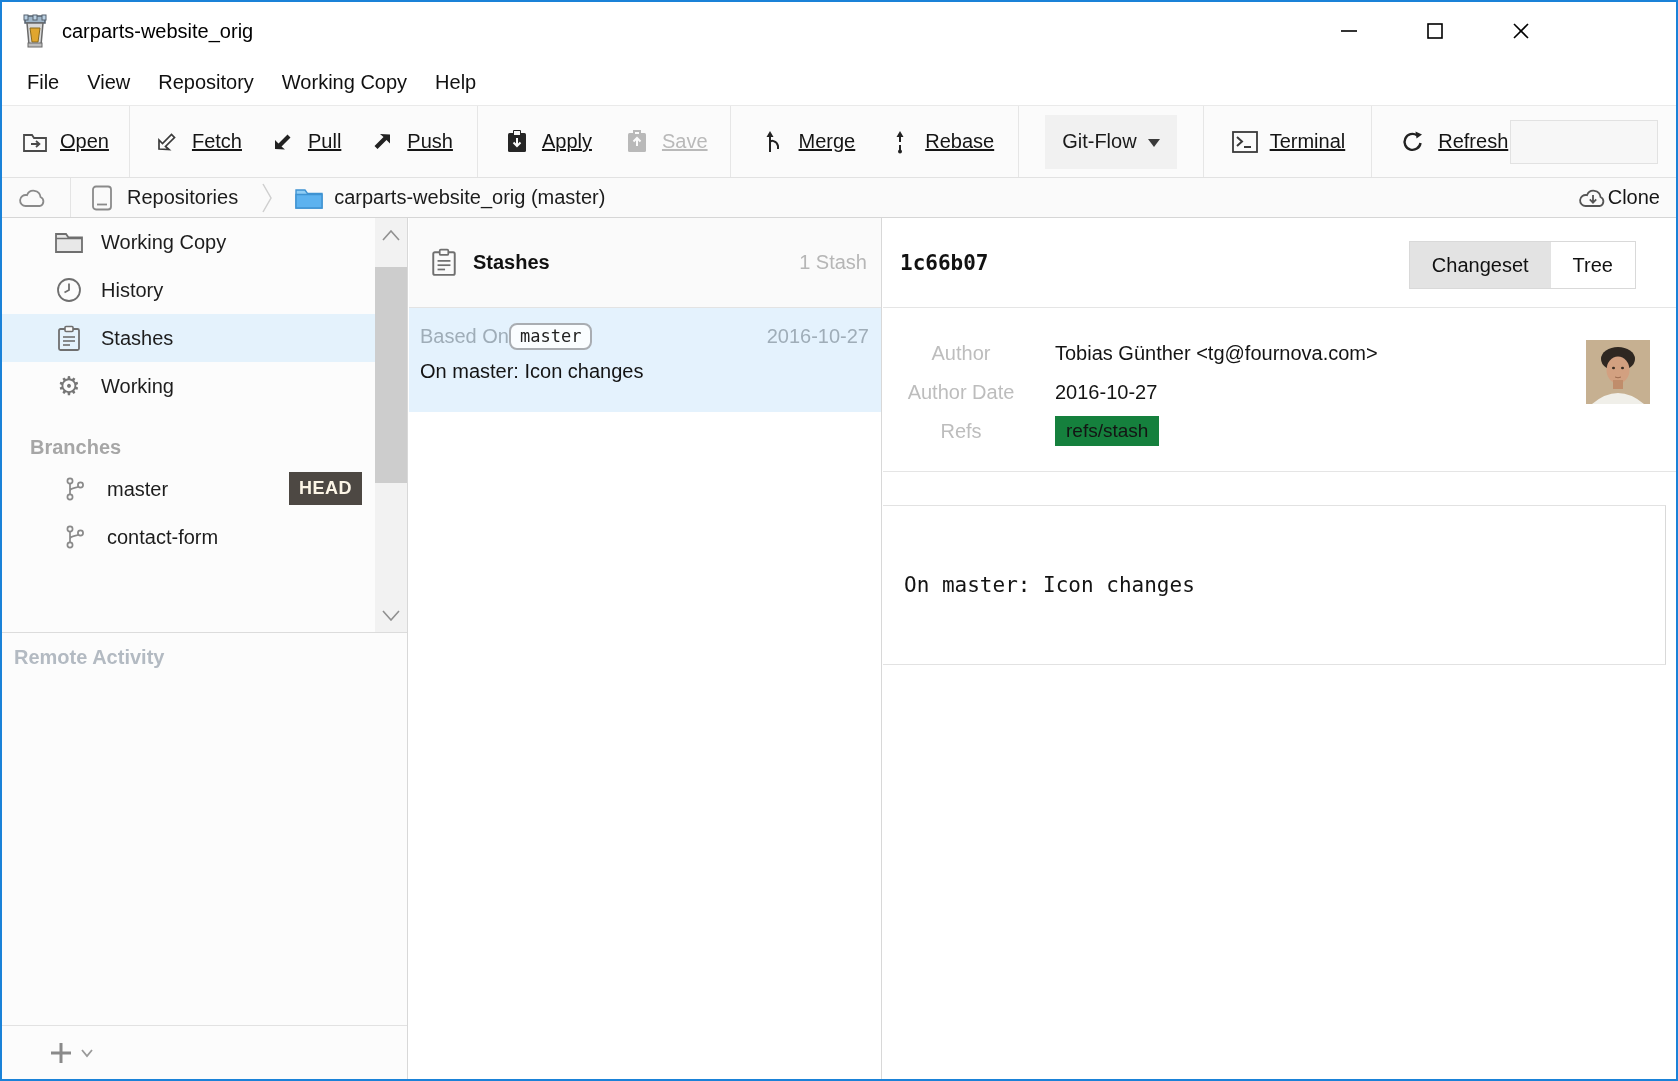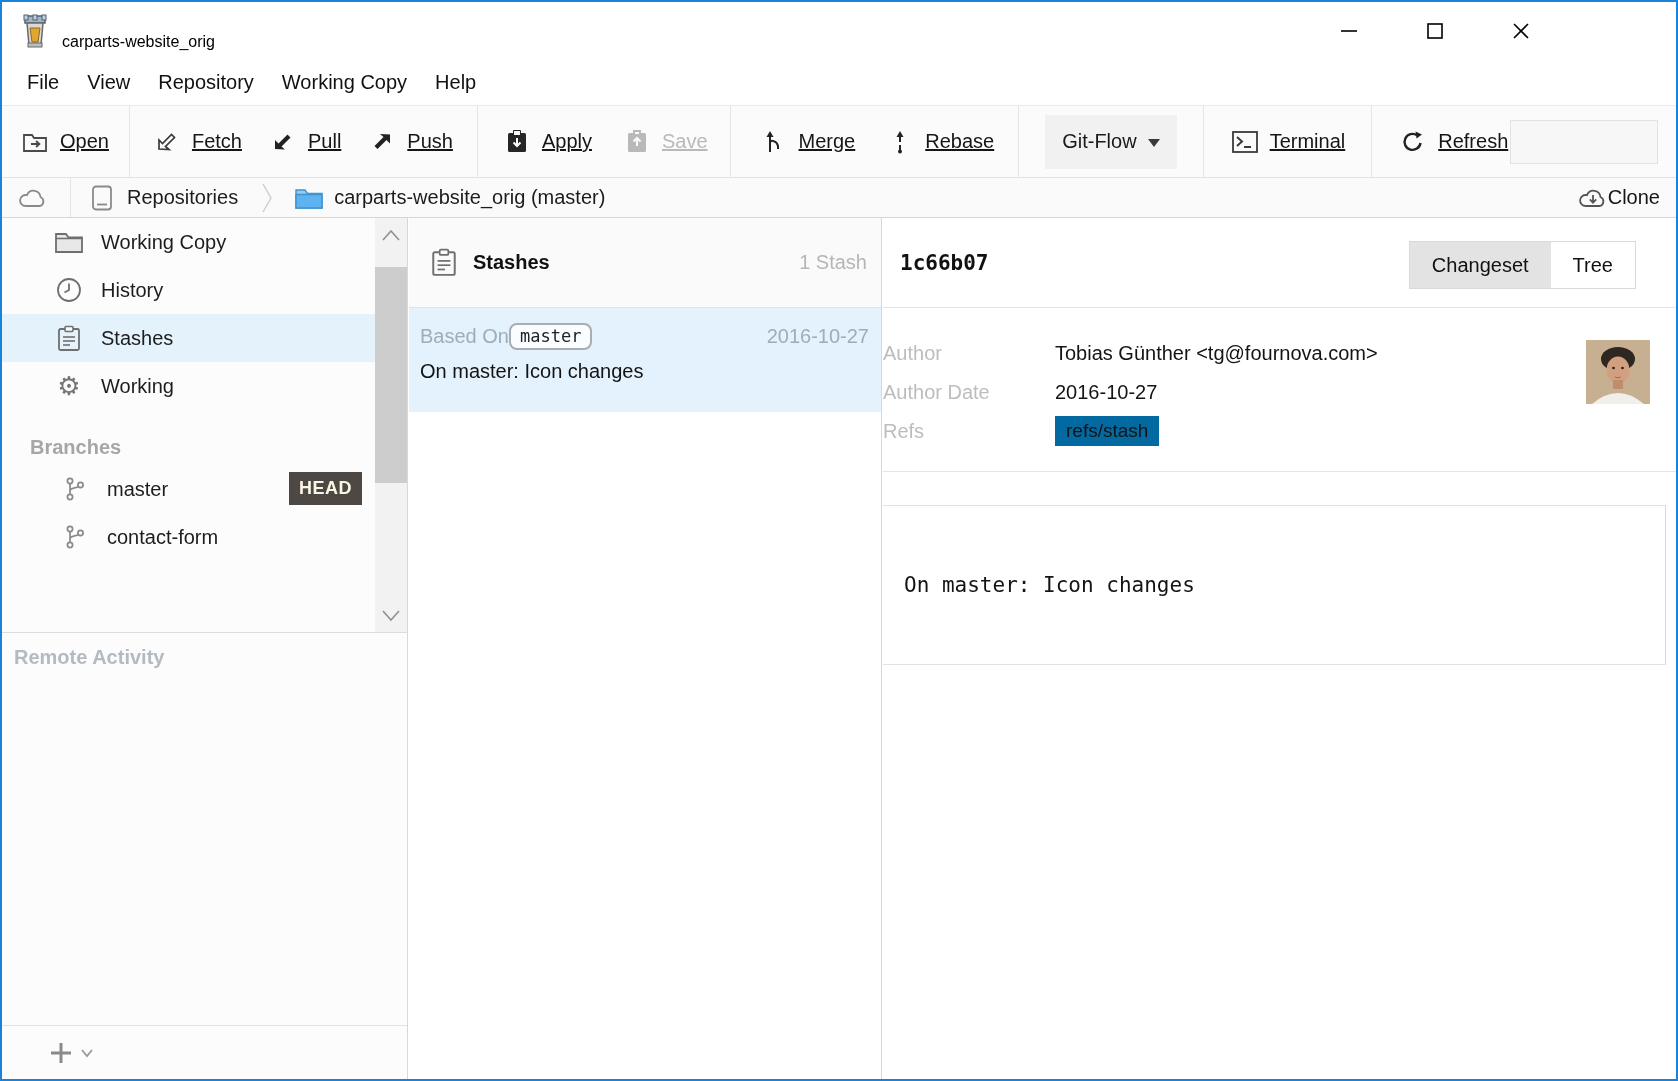--- a/index.html
+++ b/index.html
@@ -5,21 +5,21 @@
   * { margin:0; padding:0; box-sizing:border-box; }
   html,body { width:1678px; height:1081px; background:#fff; }
   body { font-family:"Liberation Sans", sans-serif; color:#1a1a1a; }
   .window { position:relative; width:1678px; height:1081px; background:#fff;
             border:2px solid #1a82d8; overflow:hidden; }
   .mono { font-family:"DejaVu Sans Mono","Liberation Mono",monospace; }
 
   
   .titlebar { position:absolute; left:0; top:0; right:0; height:58px; background:#fff; }
   .app-icon { position:absolute; left:18px; top:12px; }
-  .win-title { position:absolute; left:60px; top:11px; line-height:58px; font-size:16px; color:#000; }
+  .win-title { position:absolute; left:60px; top:0; line-height:58px; font-size:20px; color:#000; }
   .win-controls { position:absolute; left:1335px; top:0; height:58px; display:flex; gap:62px; align-items:center; }
   .wc-btn { width:24px; height:24px; display:flex; align-items:center; justify-content:center; cursor:default; }
 
   
   .menubar { position:absolute; top:58px; left:0; right:0; height:45px; display:flex; align-items:stretch; padding-left:11px; font-size:20px; }
   .menu-item { padding:0 14px; display:flex; align-items:center; color:#111; }
 
   
   .toolbar { position:absolute; top:103px; left:0; right:0; height:73px; background:#fbfbfb;
              border-top:1px solid #eaeaea; border-bottom:1px solid #e2e2e2;
@@ -78,23 +78,23 @@
   .row-msg { margin-top:10px; padding-left:5px; font-size:20px; color:#141414; }
 
   
   .r-header { height:90px; border-bottom:1px solid #e5e5e5; position:relative; display:flex; align-items:center; }
   .commit-hash { margin-left:17px; font-size:21px; font-weight:700; color:#111;text-align:right; }
   .seg { position:absolute; right:40px; top:23px; height:48px; display:flex; border:1px solid #d9d9d9; background:#fff; }
   .seg-btn { display:flex; align-items:center; padding:0 22px; font-size:20px; color:#111; }
   .seg-btn.active { background:#e3e3e3; font-weight:400; }
   .r-details { position:absolute; top:90px; left:0; right:0; height:164px; border-bottom:1px solid #e5e5e5; padding-top:30px; }
   .drow { display:flex; align-items:center; margin-bottom:9px; min-height:30px; }
-  .dlabel { width:156px; text-align:left; color:#bdbdbd; font-size:20px; flex:none; }
+  .dlabel { width:156px; text-align:center; color:#bdbdbd; font-size:20px; flex:none; }
   .dvalue { margin-left:16px; font-size:20px; color:#141414; }
-  .refs-badge { background:#0369a1; padding:4px 11px; font-size:19px; color:#141414; }
+  .refs-badge { background:#15803d; padding:4px 11px; font-size:19px; color:#141414; }
   .avatar { position:absolute; top:32px; right:26px; width:64px; height:64px; overflow:hidden; }
   .r-message { position:absolute; top:287px; left:0; right:10px; height:160px; border-top:1px solid #e2e2e2;
                border-bottom:1px solid #e2e2e2; border-right:1px solid #d9d9d9; display:flex; align-items:center; }
   .msg-text { margin-left:21px; font-size:21px; color:#141414; }
 
   svg { display:block; }
 </style>
 </head>
 <body>
 

